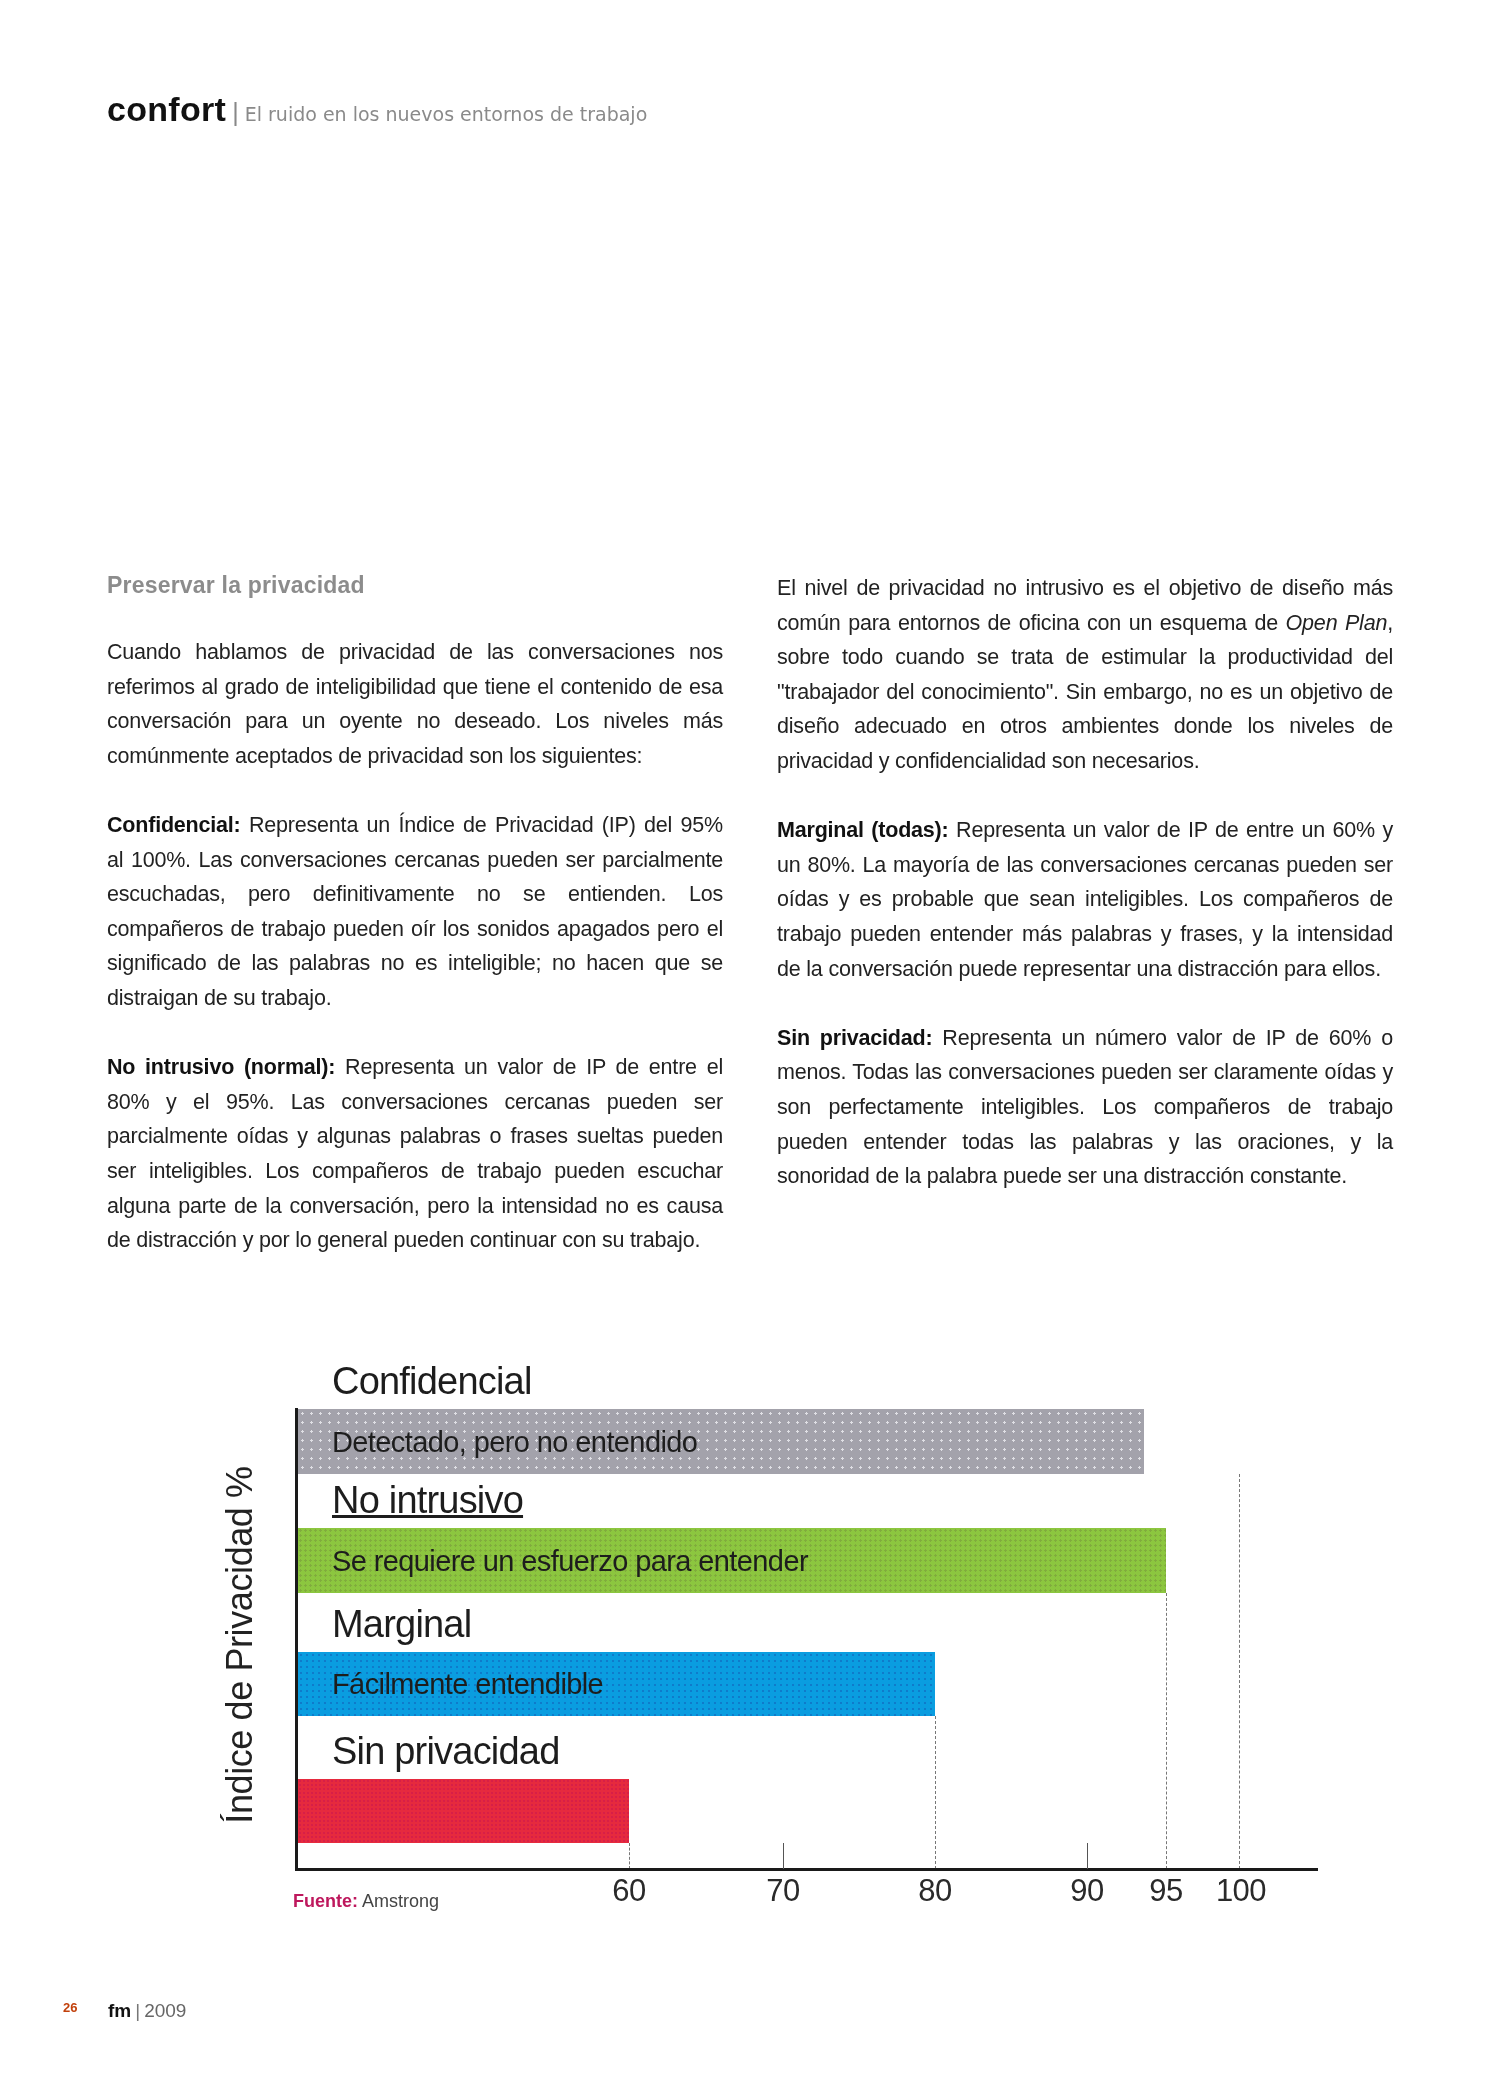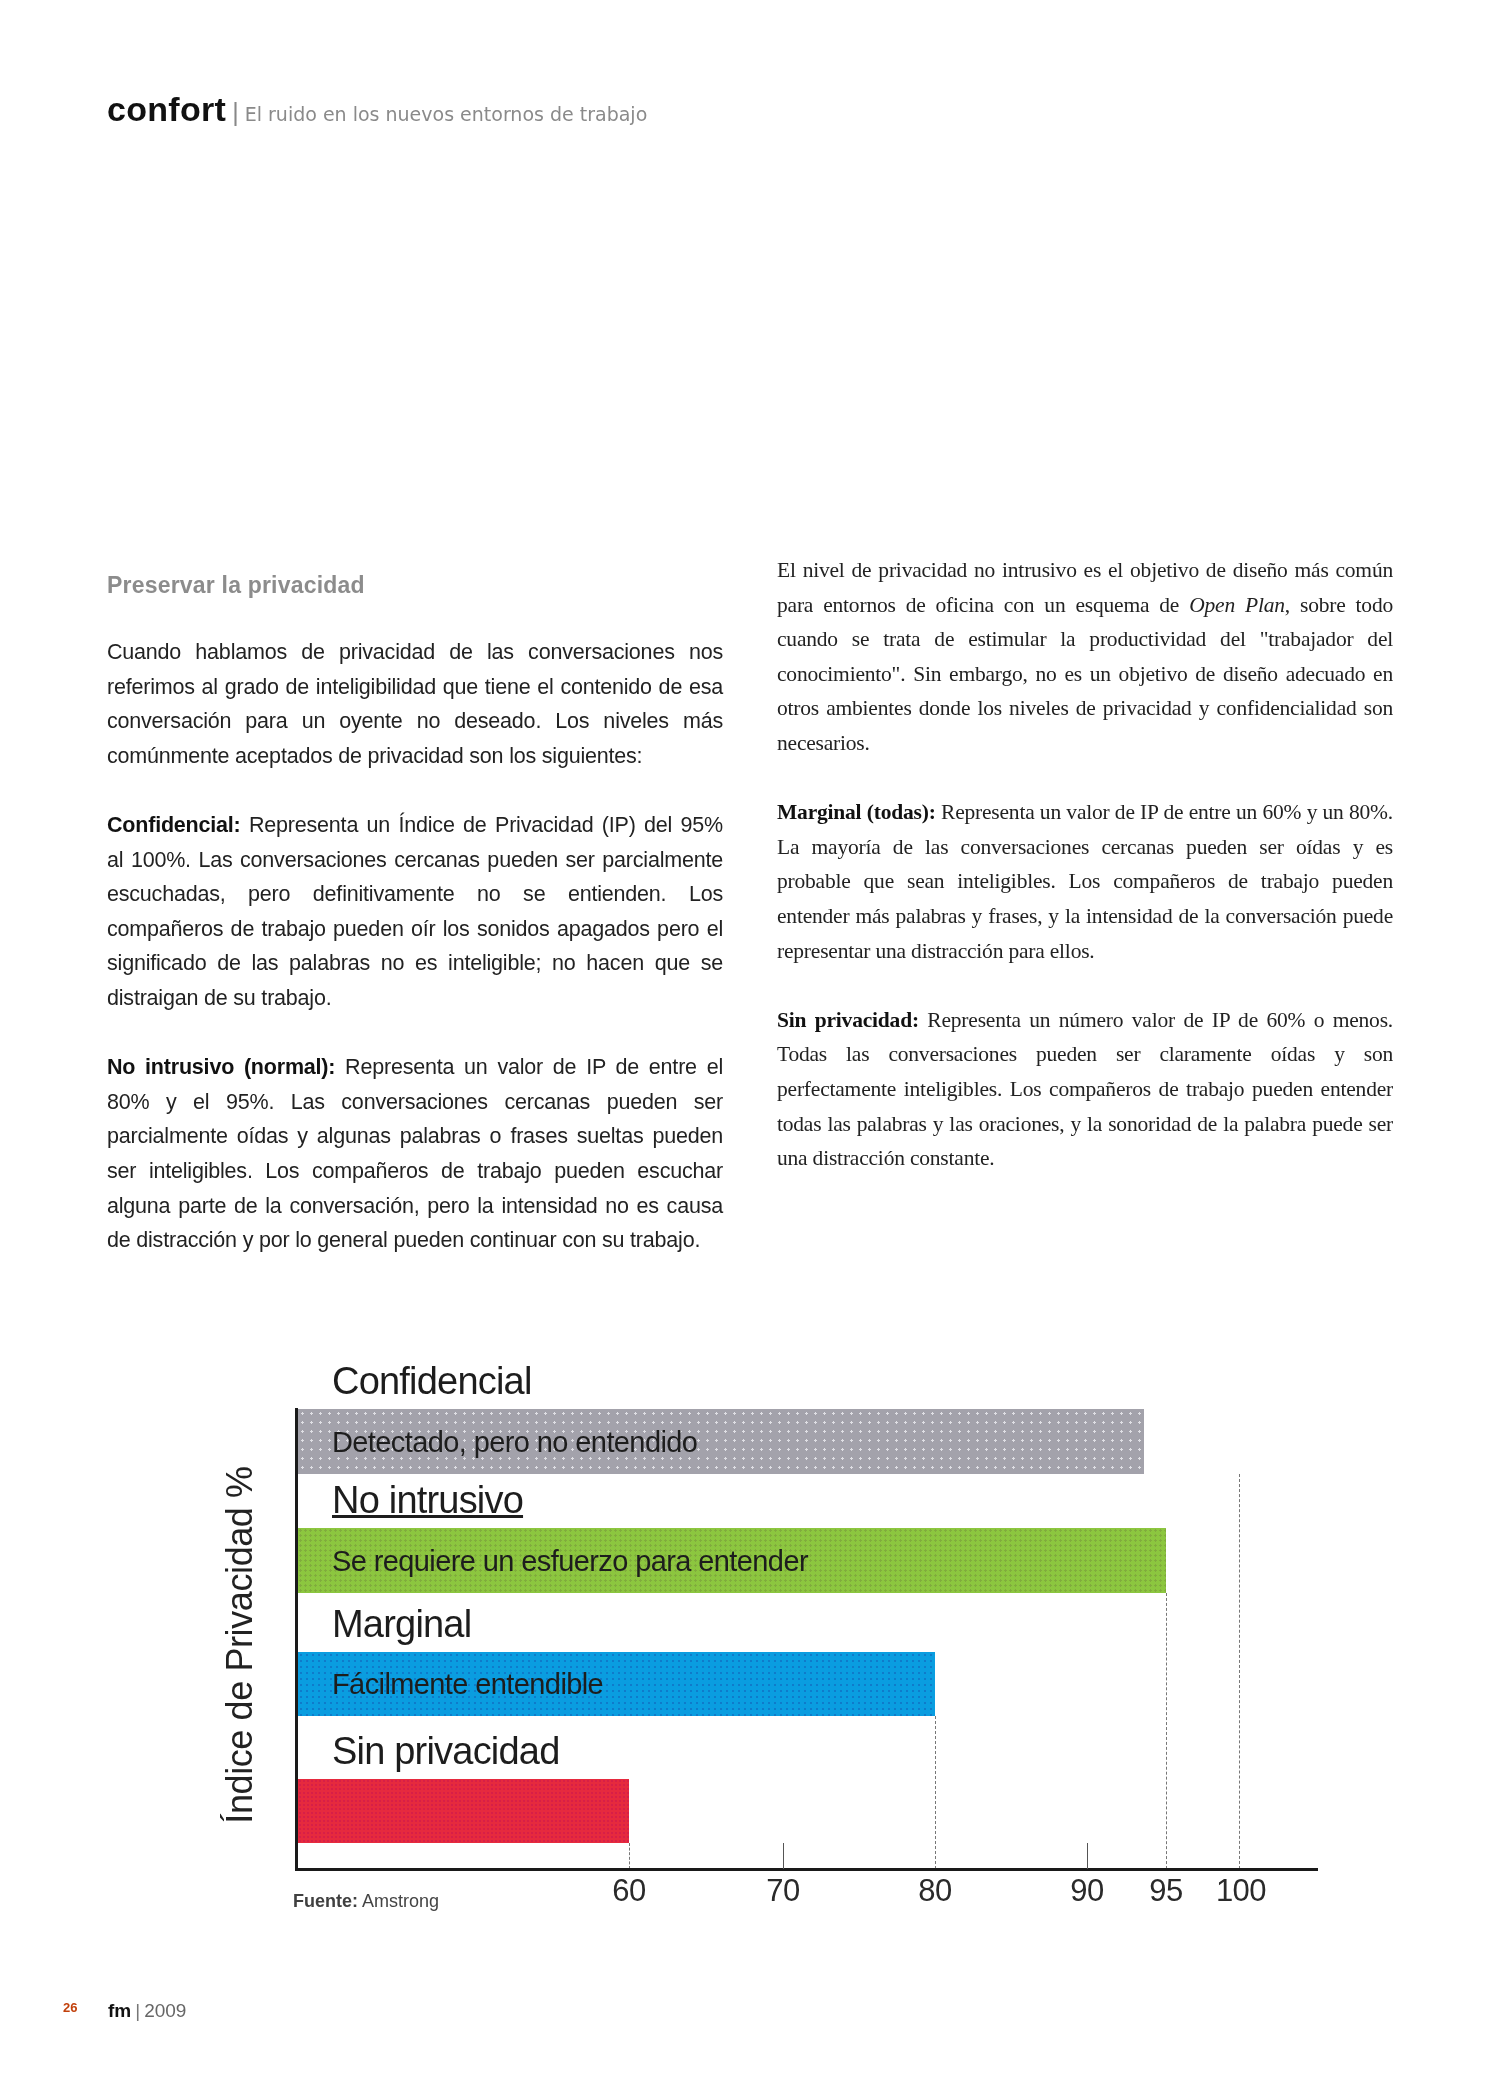--- a/index.html
+++ b/index.html
@@ -13,21 +13,21 @@
   .running-head .sep { font-size: 25px; color: #888; margin: 0 6px 0 6px; }
   .running-head .sub { font-size: 19px; color: #8a8a8a; font-family: "DejaVu Sans", sans-serif; }
 
   
   .col { width: 616px; font-size: 21.5px; line-height: 34.6px; text-align: justify; color: #222;
          font-family: "Liberation Sans", sans-serif; letter-spacing: -0.2px; }
   .col p { margin: 0 0 34.6px 0; }
   .col p:last-child { margin-bottom: 0; }
   .col b { font-weight: bold; color: #111; }
   .col-left { left: 107px; top: 567px; }
-  .col-right { left: 777px; top: 553px; font-family: Liberation Serif, serif; }
+  .col-right { left: 777px; top: 571px; }
   .section-title { font-size: 23px; font-weight: bold; color: #8c8c8c; line-height: 36px;
                    margin: 0 0 32px 0; letter-spacing: 0.2px; }
 
   
   .chart { left: 0; top: 0; width: 1509px; height: 2077px; pointer-events: none; }
   .chart > * { pointer-events: auto; }
   .bar { position: absolute; left: 298px; }
   .bar .inner-label { position: absolute; left: 34px; top: 50%; transform: translateY(-50%);
                       font-size: 29px; color: #1d1d1d; white-space: nowrap; letter-spacing: -0.6px;
                       font-family: "Liberation Sans", sans-serif; }
@@ -49,21 +49,21 @@
   .y-axis-line { position: absolute; left: 295px; top: 1408px; width: 3px; height: 463px; background: #1a1a1a; }
   .x-axis-line { position: absolute; left: 295px; top: 1868px; width: 1023px; height: 3px; background: #1a1a1a; }
   .ref-line { position: absolute; width: 0; border-left: 1px dashed #777; }
   .tick { position: absolute; width: 0; border-left: 1px solid #555; height: 26px; top: 1843px; }
   .tick-label { position: absolute; top: 1873px; font-size: 31px; color: #2a2a2a;
                 transform: translateX(-50%); letter-spacing: -0.5px; font-family: "Liberation Sans", sans-serif; }
   .y-title { position: absolute; left: 240px; top: 1645px; transform: translate(-50%, -50%) rotate(-90deg);
              font-size: 36px; color: #222; white-space: nowrap; letter-spacing: -0.4px;
              font-family: "Liberation Sans", sans-serif; }
   .source { position: absolute; left: 293px; top: 1891px; font-size: 18px; color: #444; white-space: nowrap; }
-  .source b { color: #404040; }
+  .source b { color: #be185d; }
 
   
   .folio { left: 63px; top: 2000px; font-size: 13px; font-weight: bold; color: #c2410c; }
   .footer-mag { left: 108px; top: 2000px; font-size: 19px; white-space: nowrap; }
   .footer-mag .mag { font-weight: bold; color: #111; }
   .footer-mag .sep { color: #777; margin: 0 4px; }
   .footer-mag .year { color: #666; }
 </style>
 </head>
 <body>

